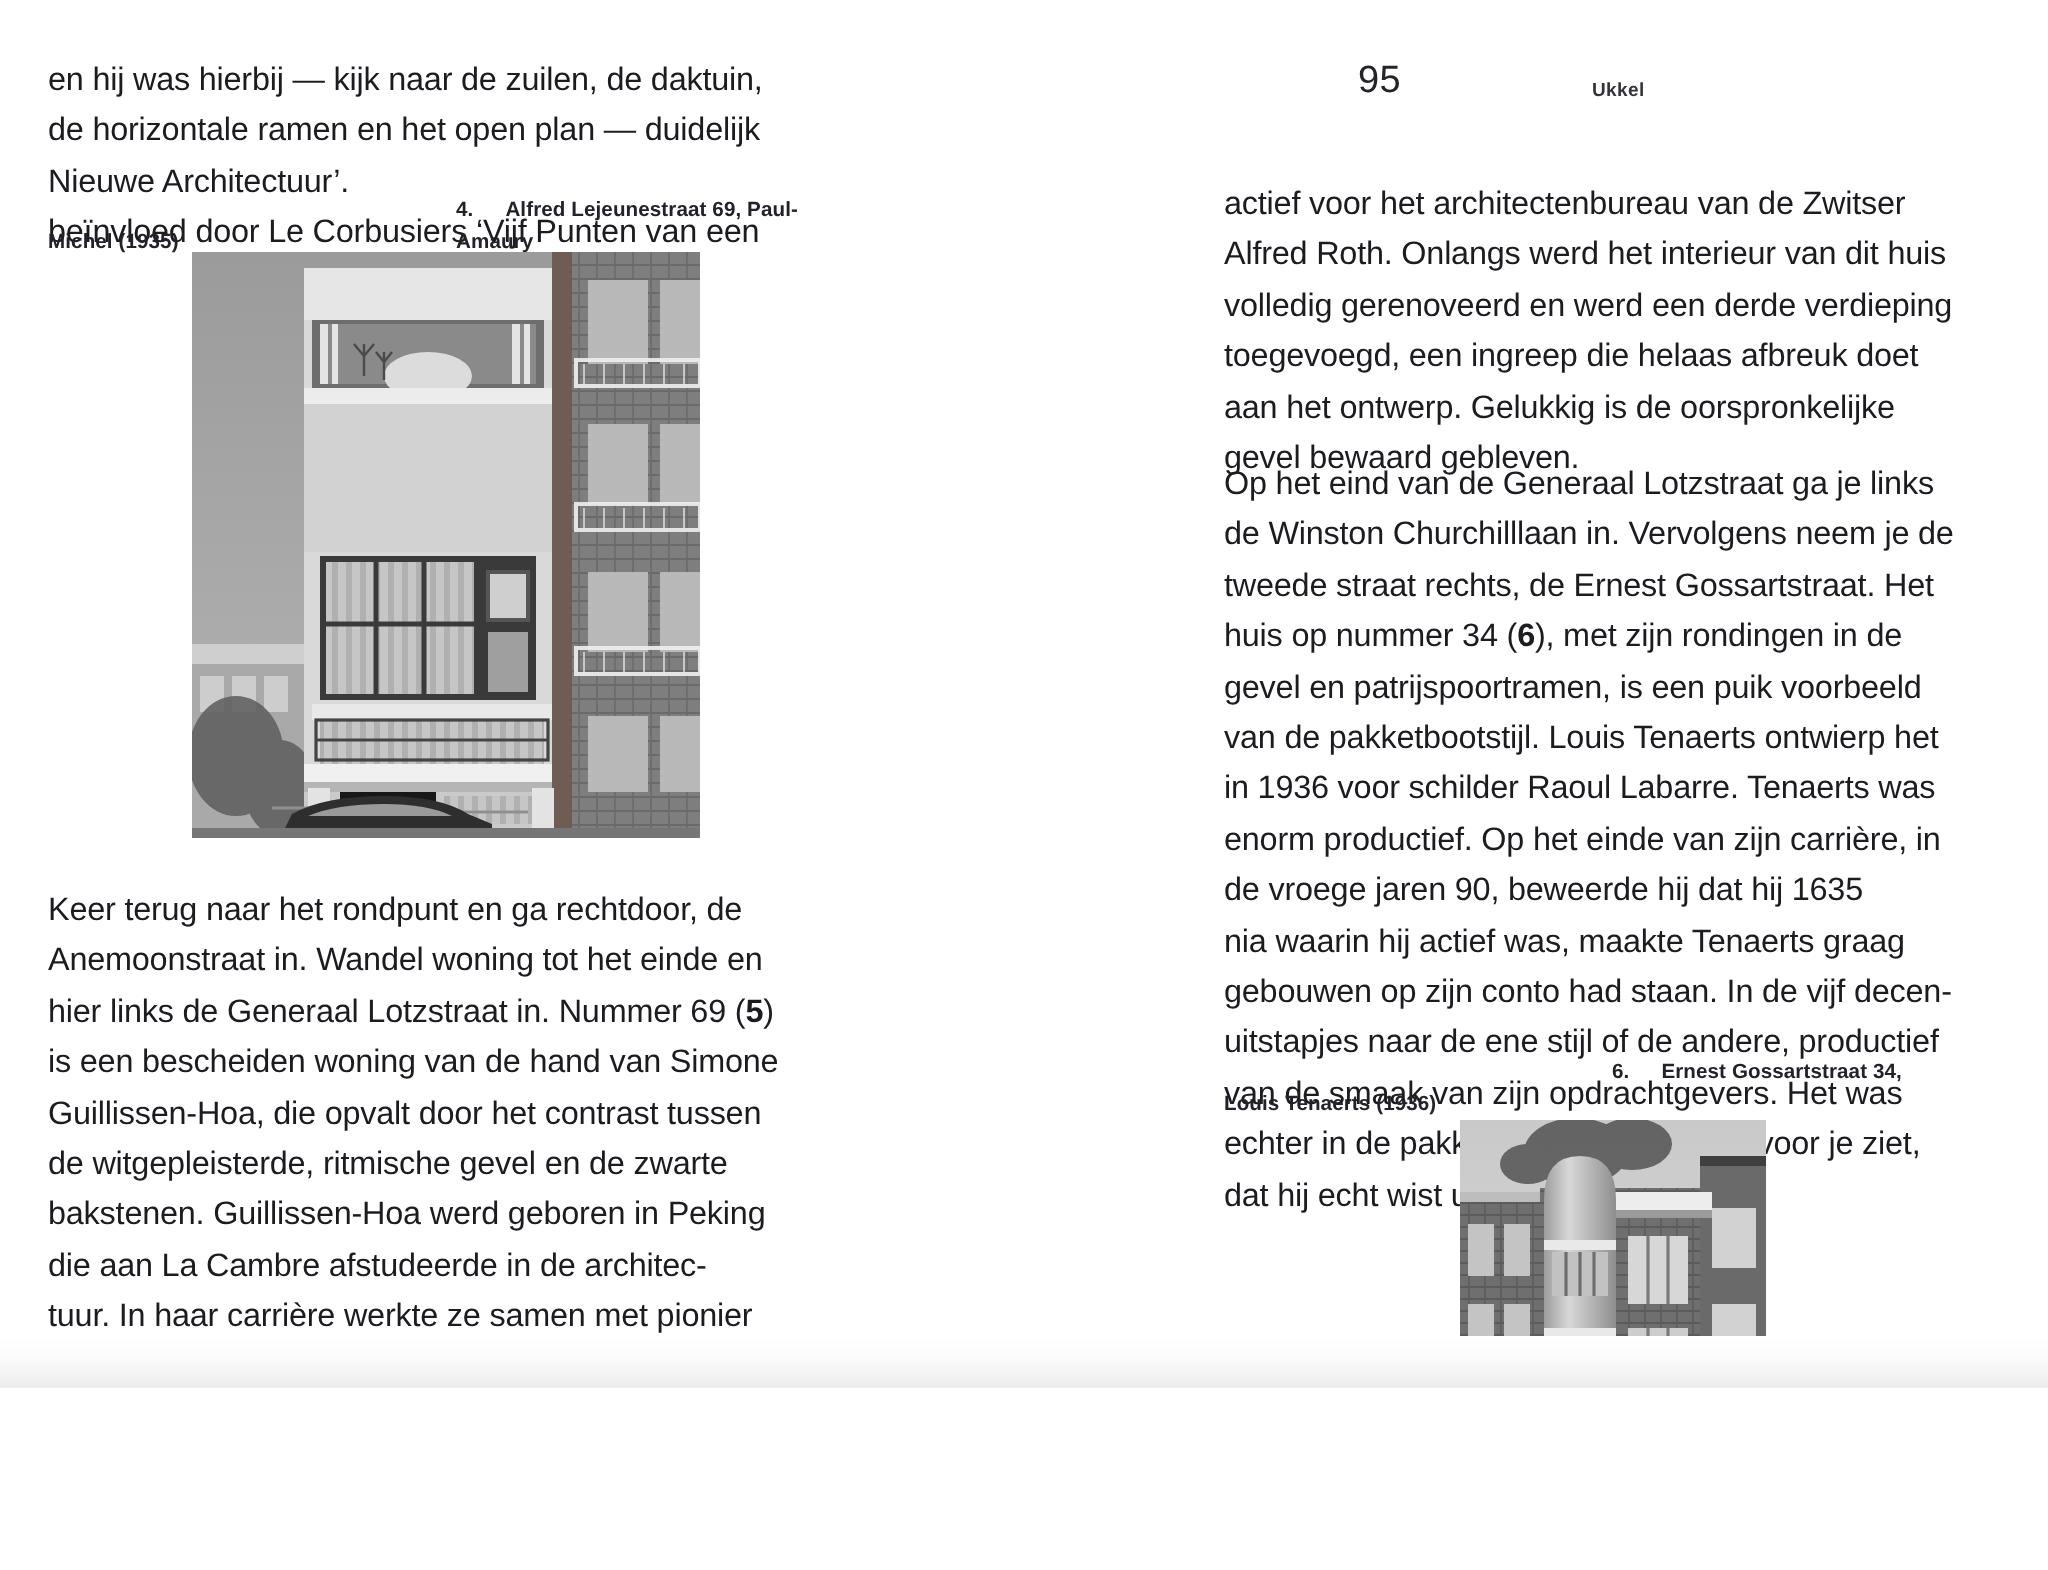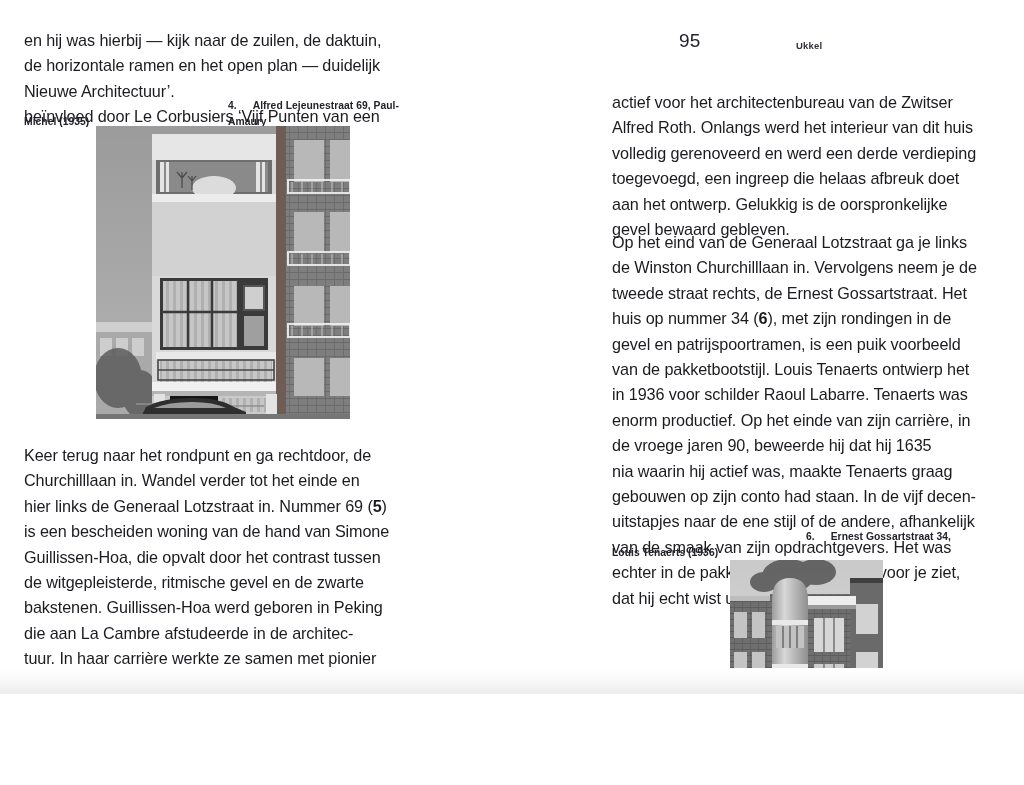--- a/index.html
+++ b/index.html
@@ -111,21 +111,21 @@
 
     <div class="body-text" style="position:absolute; left:0; top:28px; width:404px;">
       <p>en hij was hierbij — kijk naar de zuilen, de daktuin,</p>
       <p>de horizontale ramen en het open plan — duidelijk</p>
       <p>Nieuwe Architectuur’.</p>
       <p>beïnvloed door Le Corbusiers ‘Vijf Punten van een</p>
     </div>
 
     <div class="body-text" style="position:absolute; left:0; top:443px; width:404px;">
       <p>Keer terug naar het rondpunt en ga rechtdoor, de</p>
-      <p>Churchilllaan in. Wandel verder tot het einde en</p>
+      <p>Anemoonstraat in. Wandel woning tot het einde en</p>
       <p>hier links de Generaal Lotzstraat in. Nummer 69 (<span class="b">5</span>)</p>
       <p>is een bescheiden woning van de hand van Simone</p>
       <p>Guillissen-Hoa, die opvalt door het contrast tussen</p>
       <p>de witgepleisterde, ritmische gevel en de zwarte</p>
       <p>bakstenen. Guillissen-Hoa werd geboren in Peking</p>
       <p>die aan La Cambre afstudeerde in de architec-</p>
       <p>tuur. In haar carrière werkte ze samen met pionier</p>
       <p>Jacques Dupuis en tussen 1939 en 1946 was ze</p>
     </div>
   </div>
@@ -294,21 +294,21 @@
       <p>de Winston Churchilllaan in. Vervolgens neem je de</p>
       <p>tweede straat rechts, de Ernest Gossartstraat. Het</p>
       <p>huis op nummer 34 (<span class="b">6</span>), met zijn rondingen in de</p>
       <p>gevel en patrijspoortramen, is een puik voorbeeld</p>
       <p>van de pakketbootstijl. Louis Tenaerts ontwierp het</p>
       <p>in 1936 voor schilder Raoul Labarre. Tenaerts was</p>
       <p>enorm productief. Op het einde van zijn carrière, in</p>
       <p>de vroege jaren 90, beweerde hij dat hij 1635</p>
       <p>nia waarin hij actief was, maakte Tenaerts graag</p>
       <p>gebouwen op zijn conto had staan. In de vijf decen-</p>
-      <p>uitstapjes naar de ene stijl of de andere, afhankelijk</p>
+      <p>uitstapjes naar de ene stijl of de andere, productief</p>
       <p>van de smaak van zijn opdrachtgevers. Het was</p>
       <p>echter in de pakketbootstijl die je hier voor je ziet,</p>
       <p>dat hij echt wist uit te blinken.</p>
     </div>
   </div>
 
   <div class="caption cap-inline-right">
     <span class="num">6.</span><span>Ernest Gossartstraat 34,</span>
   </div>
   <div class="caption cap-inline-right2">Louis Tenaerts (1936)</div>

